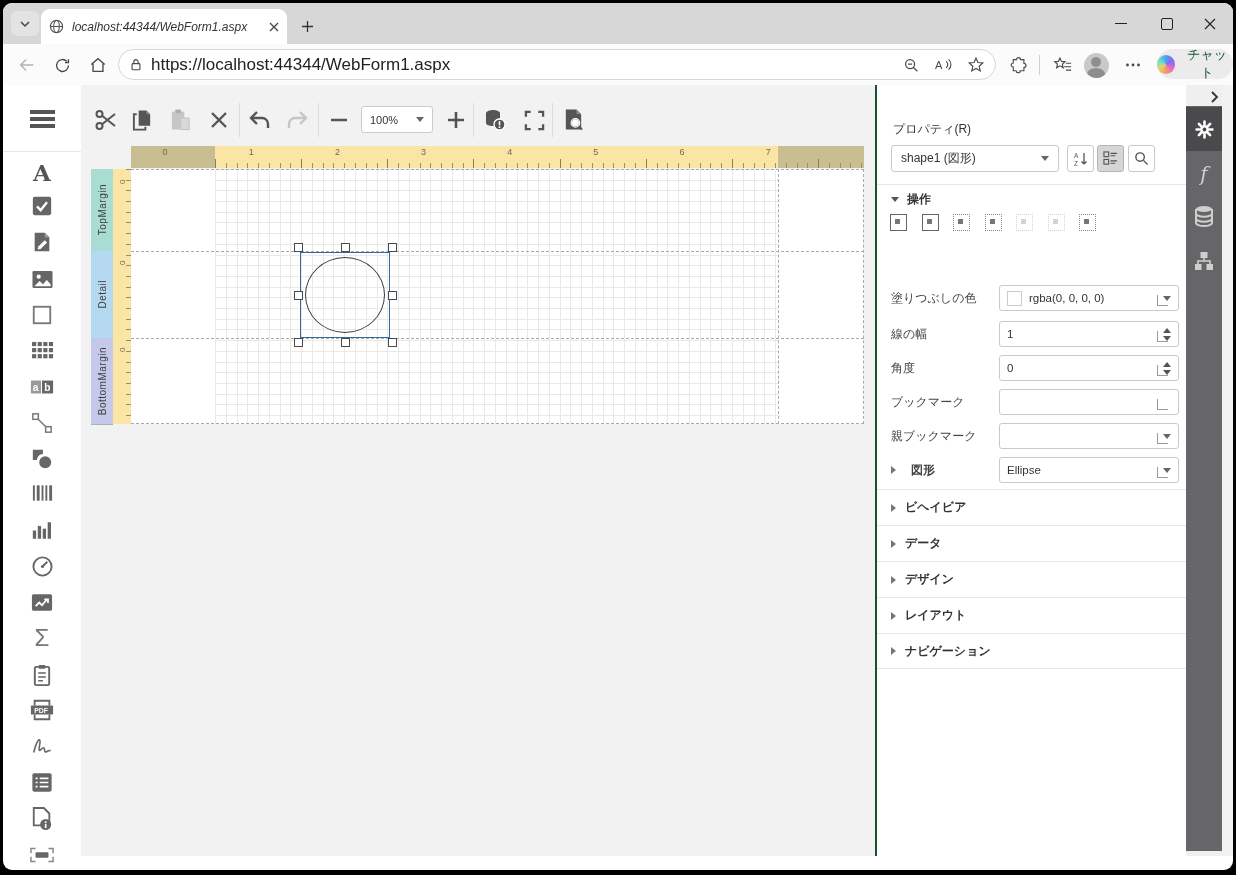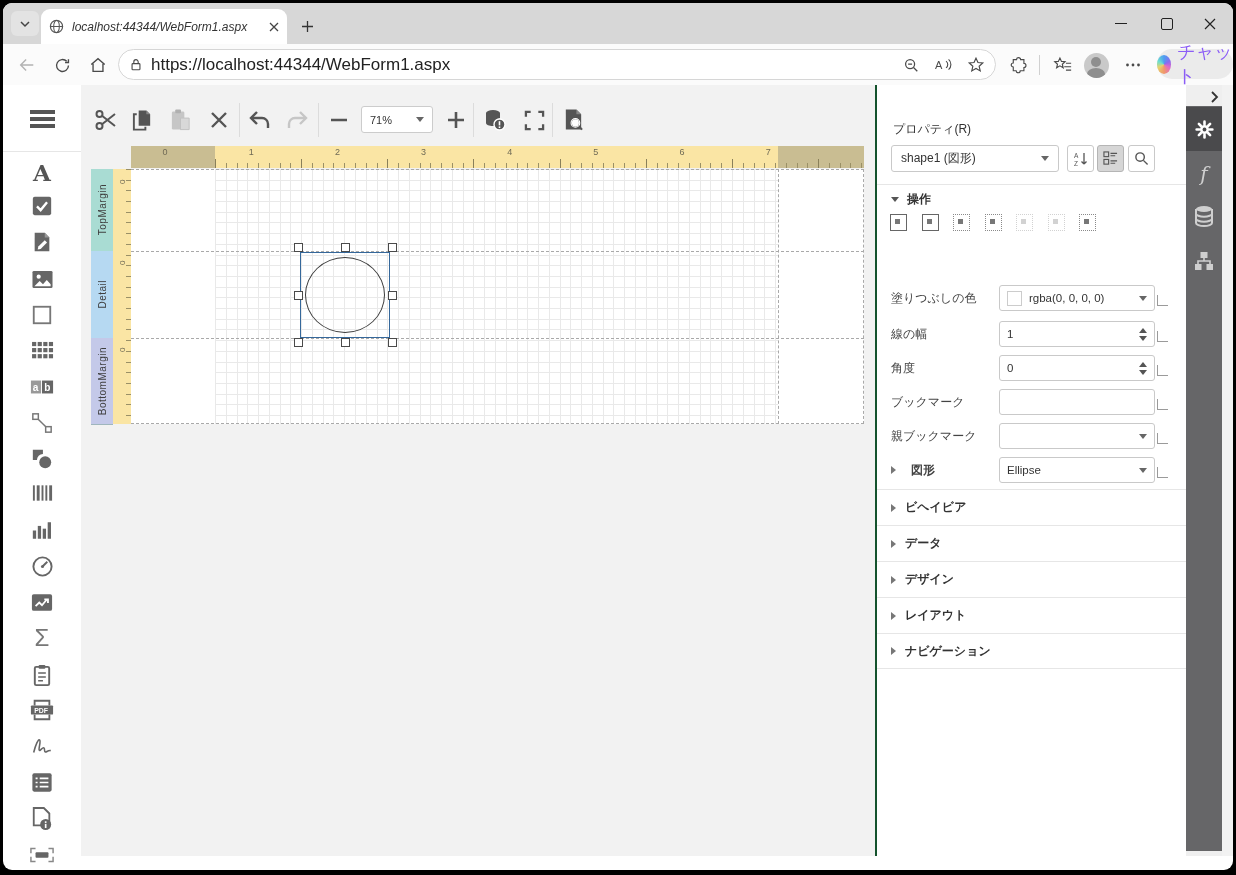--- a/index.html
+++ b/index.html
@@ -17,21 +17,21 @@
   .wctl{position:absolute;top:0;height:41px;width:46px;display:flex;align-items:center;justify-content:center;}
 
   
   .addressbar{position:absolute;left:0;top:41px;width:100%;height:41px;background:#fbfbfb;border-bottom:1px solid #e2e2e2;}
   .nav-ic{position:absolute;top:8px;width:26px;height:26px;display:flex;align-items:center;justify-content:center;border-radius:5px;}
   .urlbox{position:absolute;left:115px;top:5px;width:878px;height:31px;background:#fff;border:1px solid #d6d6d6;border-radius:16px;display:flex;align-items:center;padding:0 10px;box-sizing:border-box;}
   .url-text{font-size:17px;color:#222;margin-left:8px;flex:1;}
   .url-right{display:flex;align-items:center;gap:14px;}
   .copilot{position:absolute;left:1154px;top:5px;width:76px;height:30px;background:#ebebeb;border-radius:15px;display:flex;align-items:center;justify-content:center;gap:6px;}
   .copilot-logo{width:19px;height:19px;border-radius:50%;background:conic-gradient(#4e9df0,#8a6af0,#e06ac8,#f0986a,#e8d26a,#6adfd0,#4e9df0);}
-  .copilot-label{font-size:18px;color:#8b5cf6;}
+  .copilot-label{font-size:13px;color:#14532d;text-align:center;}
   .vdiv{width:1px;height:20px;background:#d0d0d0;}
   .avatar{width:25px;height:25px;border-radius:50%;background:#c9c9c9;position:relative;overflow:hidden;}
   .avatar:before{content:"";position:absolute;left:7.5px;top:4px;width:10px;height:10px;border-radius:50%;background:#8e8e8e;}
   .avatar:after{content:"";position:absolute;left:3.5px;top:15px;width:18px;height:12px;border-radius:50%;background:#8e8e8e;}
 
   
   .main{position:absolute;left:0;top:82px;width:100%;height:771px;background:#f2f2f2;}
   .toolbox{position:absolute;left:0;top:0;width:78px;height:100%;background:#fff;}
   .tb-item{position:absolute;left:0;width:78px;height:34px;display:flex;align-items:center;justify-content:center;color:#666;}
   .tb-div{position:absolute;left:0;top:66px;width:78px;height:1px;background:#e6e6e6;}
@@ -85,21 +85,21 @@
   .arr-r{width:0;height:0;border-top:4px solid transparent;border-bottom:4px solid transparent;border-left:5px solid #777;}
   .op-row{position:absolute;left:6px;top:124px;display:flex;}
   .op-ic{width:31.5px;height:26px;display:flex;align-items:center;justify-content:center;}
   .opg{position:relative;width:15px;height:15px;border:1px dotted #8a8a8a;}
   .opg:before{content:"";position:absolute;left:4px;top:4px;width:5px;height:5px;background:#777;}
   .op-ic.dis .opg{border-color:#d2d2d2;}
   .op-ic.dis .opg:before{background:#d2d2d2;}
   .op-ic.solid .opg{border-style:solid;border-color:#666;}
   .prow{position:absolute;left:0;width:100%;}
   .prow .plabel{position:absolute;left:14px;top:50%;transform:translateY(-50%);font-size:12px;color:#444;white-space:nowrap;}
-  .pctl{position:absolute;left:122px;width:156px;height:26px;border:1px solid #c9c9c9;border-radius:3px;background:#fff;box-sizing:border-box;display:flex;align-items:center;padding:0 7px;gap:7px;}
+  .pctl{position:absolute;left:122px;width:180px;height:26px;border:1px solid #c9c9c9;border-radius:3px;background:#fff;box-sizing:border-box;display:flex;align-items:center;padding:0 7px;gap:7px;}
   .pctl .val{font-size:11.5px;color:#333;flex:1;}
   .pctl input{border:none;outline:none;font-size:11.5px;color:#333;width:100%;font-family:inherit;background:transparent;padding:0;}
   .swatch{width:15px;height:15px;border:1px solid #ccc;background:#fff;box-sizing:border-box;}
   .spin{display:flex;flex-direction:column;gap:3px;align-items:center;}
   .spin .up{width:0;height:0;border-left:4px solid transparent;border-right:4px solid transparent;border-bottom:5px solid #555;}
   .spin .dn{width:0;height:0;border-left:4px solid transparent;border-right:4px solid transparent;border-top:5px solid #555;}
   .bindic{position:absolute;left:280px;width:10px;height:10px;border-left:1.5px solid #9a9a9a;border-bottom:1.5px solid #9a9a9a;}
   .cbx{position:absolute;left:122px;width:20px;height:20px;border:1px solid #dcdcdc;background:#fff;box-sizing:border-box;}
   .psec-list{position:absolute;left:0;top:404px;width:100%;}
   .psec{height:36px;border-top:1px solid #e6e6e6;display:flex;align-items:center;padding-left:14px;gap:9px;box-sizing:border-box;}
@@ -437,21 +437,21 @@
               <path d="M21 9H10a6 6 0 0 0-6 6v4" fill="none" stroke="#c6c6c6" stroke-width="2.4"></path>
             </svg>
       </div>
       <div class="dtb-sep" style="left:237px"></div>
       <div class="dtb-ic" style="left:243px">
         <svg width="20" height="20" viewBox="0 0 20 20">
               <path d="M2 10h16" stroke="#555" stroke-width="2.6"></path>
             </svg>
       </div>
       <div class="zoombox">
-        <span class="zoom-val">71%</span>
+        <span class="zoom-val">100%</span>
         <span class="caret"></span>
       </div>
       <div class="dtb-ic" style="left:360px">
         <svg width="20" height="20" viewBox="0 0 20 20">
               <path d="M2 10h16M10 2v16" stroke="#555" stroke-width="2.6"></path>
             </svg>
       </div>
       <div class="dtb-sep" style="left:392px"></div>
       <div class="dtb-ic" style="left:399px">
         <svg width="24" height="24" viewBox="0 0 24 24">

